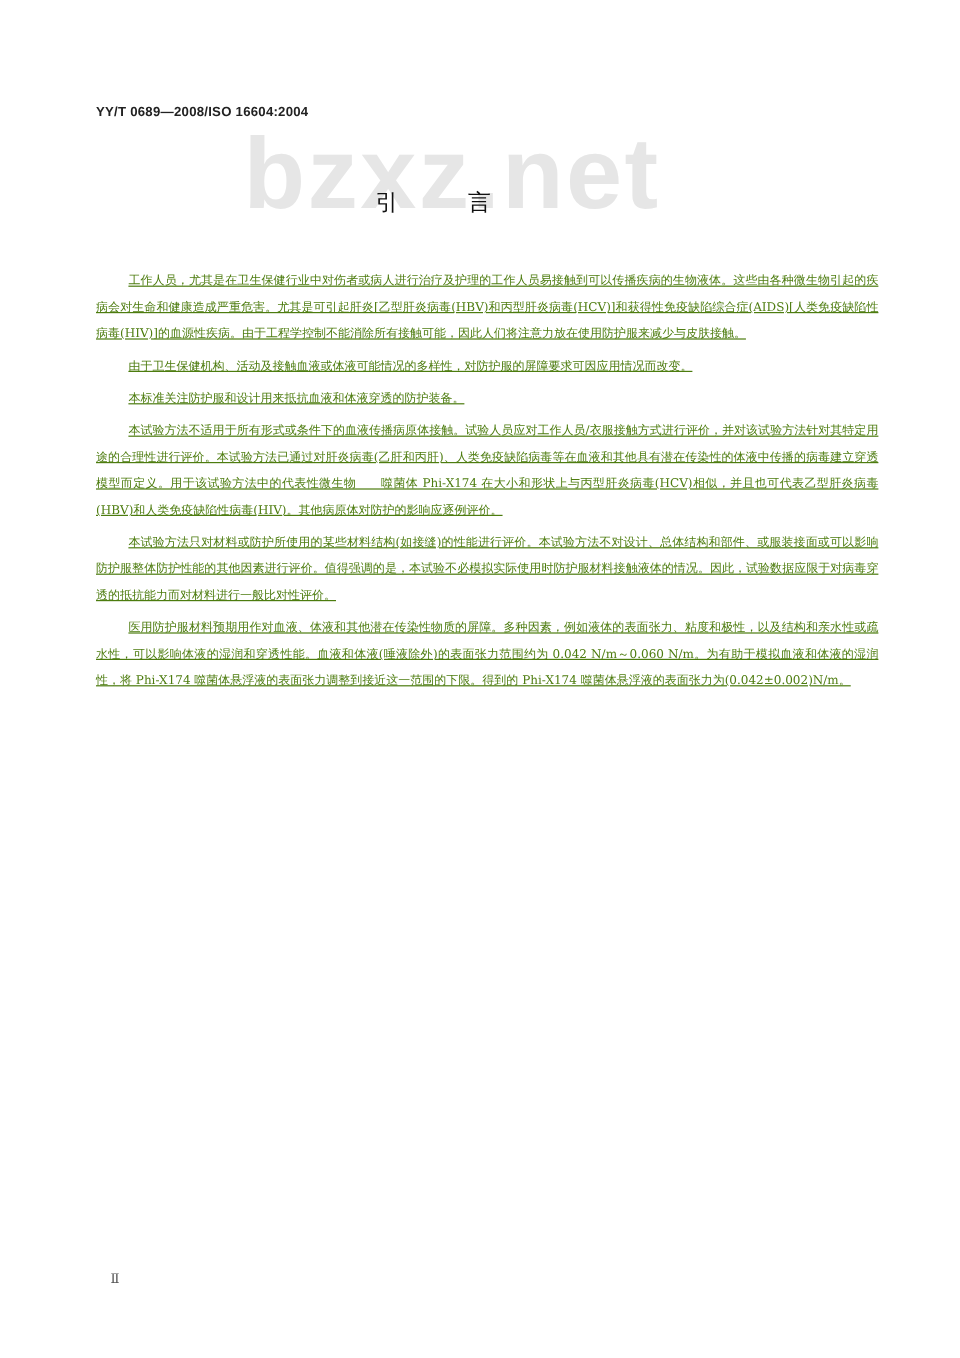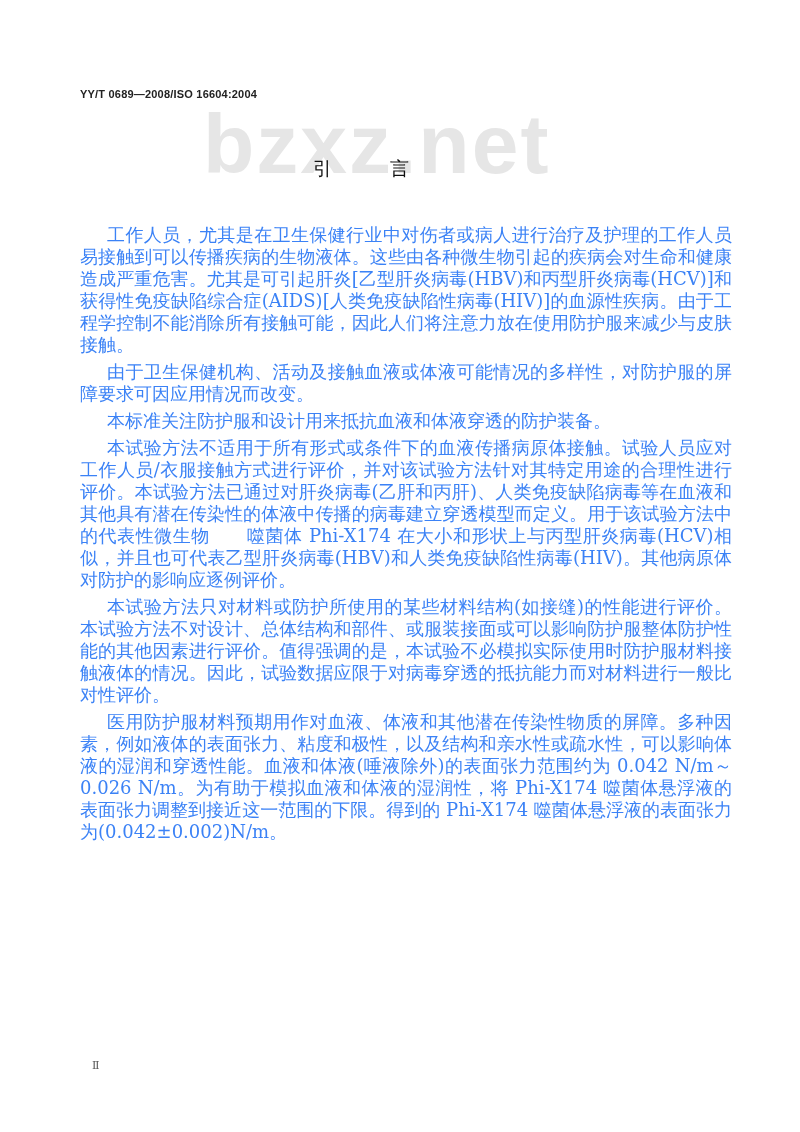--- a/index.html
+++ b/index.html
@@ -5,36 +5,36 @@
     html, body { margin: 0; padding: 0; background: #ffffff; }
     body { width: 800px; height: 1132px; position: relative; overflow: hidden;
            font-family: "DejaVu Serif", "Liberation Serif", serif; color: #1a1a1a; }
     .std-header { position: absolute; left: 80px; top: 88px; font-family: "Liberation Sans", "DejaVu Sans", sans-serif;
                   font-size: 11px; font-weight: bold; letter-spacing: 0.2px; color: #222; }
     .watermark { position: absolute; left: 203px; top: 102px; font-family: "Liberation Sans", "DejaVu Sans", sans-serif;
                  font-weight: bold; font-size: 84px; letter-spacing: 2px; color: #e6e6e6; line-height: 1; z-index: 0; }
     .title { position: absolute; left: 0; width: 748px; top: 156px; text-align: center; z-index: 1;
              font-family: "DejaVu Sans", sans-serif; font-size: 19px; letter-spacing: 26px; color: #111; }
     .content { position: absolute; left: 80px; top: 224px; width: 652px; z-index: 1; }
-    .para { margin: 0 0 5px 0; font-size: 18px; line-height: 22px; text-indent: 27px;
-            text-align: justify; color: #3b82f6; }
+    .para { margin: 0 0 5px 0; font-size: 10px; line-height: 22px; text-indent: 27px;
+            text-align: justify; color: #4d7c0f; text-decoration: underline; }
     .page-number { position: absolute; left: 92px; top: 1059px; font-family: "DejaVu Serif", serif;
                    font-size: 11px; color: #555; }
   </style>
 </head>
 <body>
 
 <div class="std-header">YY/T 0689—2008/ISO 16604:2004</div>
 
 <div class="watermark">bzxz.net</div>
 
 <div class="title">引 言</div>
 
 <div class="content">
   <p class="para">工作人员，尤其是在卫生保健行业中对伤者或病人进行治疗及护理的工作人员易接触到可以传播疾病的生物液体。这些由各种微生物引起的疾病会对生命和健康造成严重危害。尤其是可引起肝炎[乙型肝炎病毒(HBV)和丙型肝炎病毒(HCV)]和获得性免疫缺陷综合症(AIDS)[人类免疫缺陷性病毒(HIV)]的血源性疾病。由于工程学控制不能消除所有接触可能，因此人们将注意力放在使用防护服来减少与皮肤接触。</p>
   <p class="para">由于卫生保健机构、活动及接触血液或体液可能情况的多样性，对防护服的屏障要求可因应用情况而改变。</p>
   <p class="para">本标准关注防护服和设计用来抵抗血液和体液穿透的防护装备。</p>
   <p class="para">本试验方法不适用于所有形式或条件下的血液传播病原体接触。试验人员应对工作人员/衣服接触方式进行评价，并对该试验方法针对其特定用途的合理性进行评价。本试验方法已通过对肝炎病毒(乙肝和丙肝)、人类免疫缺陷病毒等在血液和其他具有潜在传染性的体液中传播的病毒建立穿透模型而定义。用于该试验方法中的代表性微生物　　噬菌体 Phi-X174 在大小和形状上与丙型肝炎病毒(HCV)相似，并且也可代表乙型肝炎病毒(HBV)和人类免疫缺陷性病毒(HIV)。其他病原体对防护的影响应逐例评价。</p>
   <p class="para">本试验方法只对材料或防护所使用的某些材料结构(如接缝)的性能进行评价。本试验方法不对设计、总体结构和部件、或服装接面或可以影响防护服整体防护性能的其他因素进行评价。值得强调的是，本试验不必模拟实际使用时防护服材料接触液体的情况。因此，试验数据应限于对病毒穿透的抵抗能力而对材料进行一般比对性评价。</p>
-  <p class="para">医用防护服材料预期用作对血液、体液和其他潜在传染性物质的屏障。多种因素，例如液体的表面张力、粘度和极性，以及结构和亲水性或疏水性，可以影响体液的湿润和穿透性能。血液和体液(唾液除外)的表面张力范围约为 0.042 N/m～0.026 N/m。为有助于模拟血液和体液的湿润性，将 Phi-X174 噬菌体悬浮液的表面张力调整到接近这一范围的下限。得到的 Phi-X174 噬菌体悬浮液的表面张力为(0.042±0.002)N/m。</p>
+  <p class="para">医用防护服材料预期用作对血液、体液和其他潜在传染性物质的屏障。多种因素，例如液体的表面张力、粘度和极性，以及结构和亲水性或疏水性，可以影响体液的湿润和穿透性能。血液和体液(唾液除外)的表面张力范围约为 0.042 N/m～0.060 N/m。为有助于模拟血液和体液的湿润性，将 Phi-X174 噬菌体悬浮液的表面张力调整到接近这一范围的下限。得到的 Phi-X174 噬菌体悬浮液的表面张力为(0.042±0.002)N/m。</p>
 </div>
 
 <div class="page-number">Ⅱ</div>
 
 </body></html>

